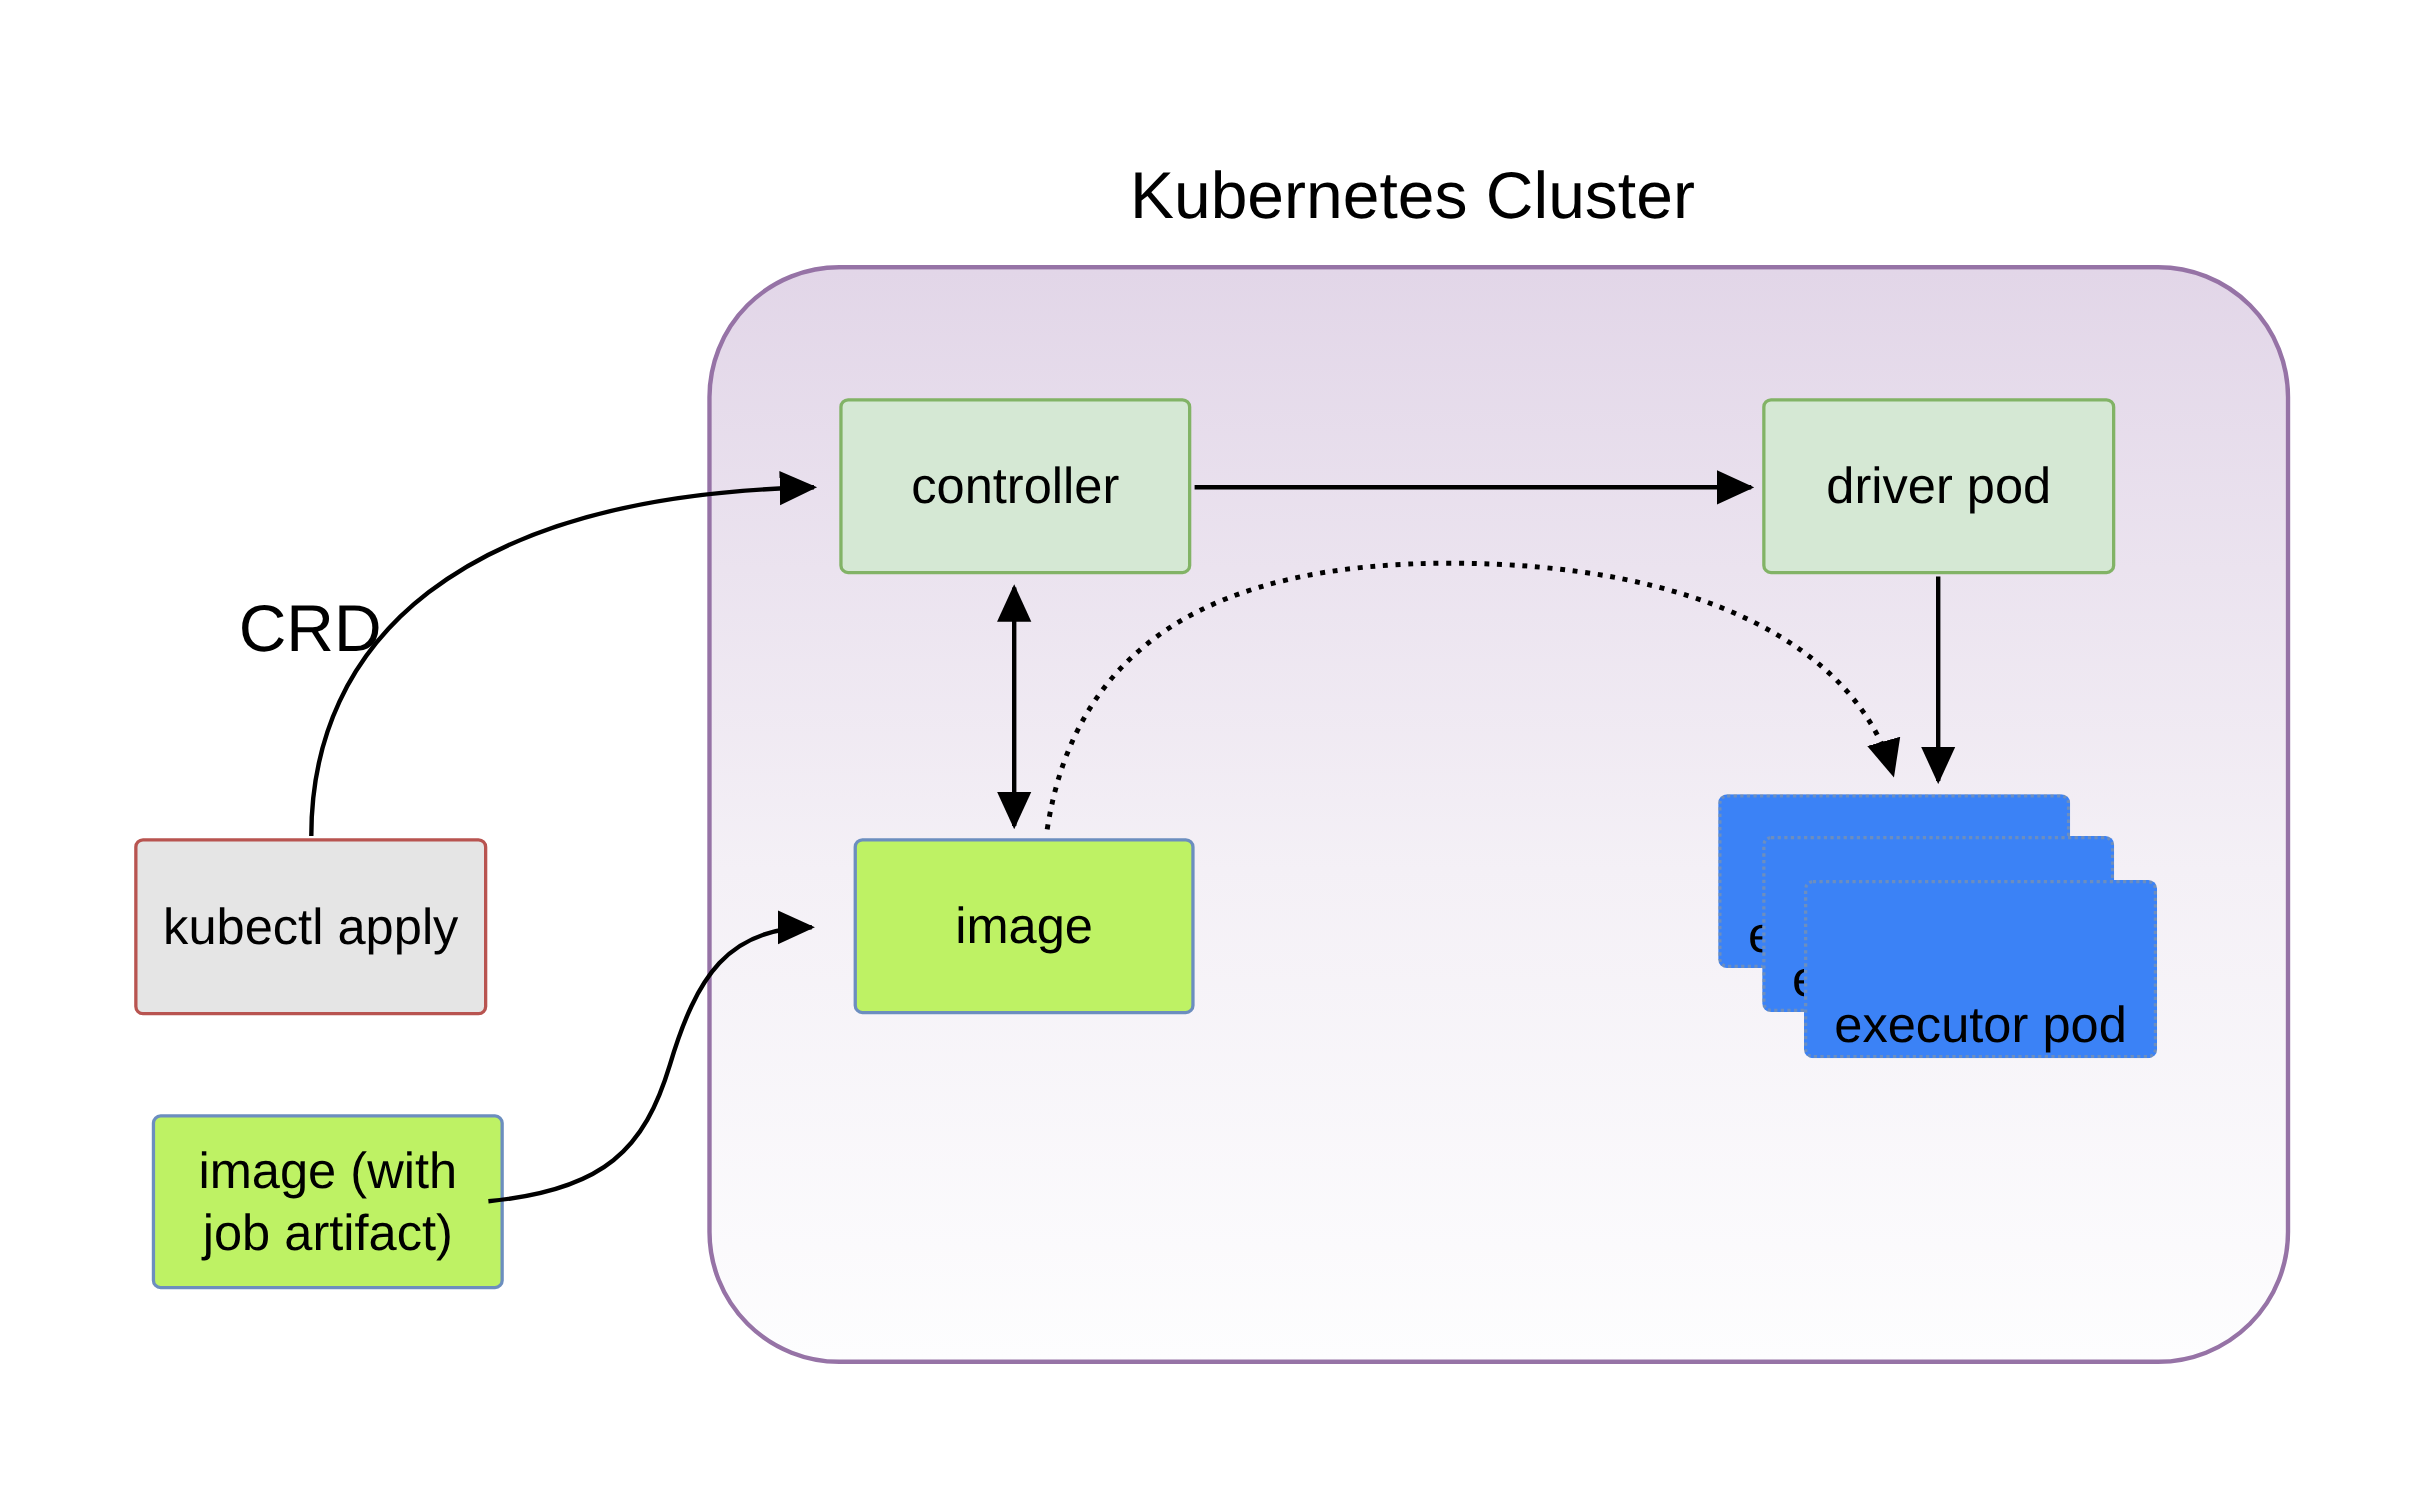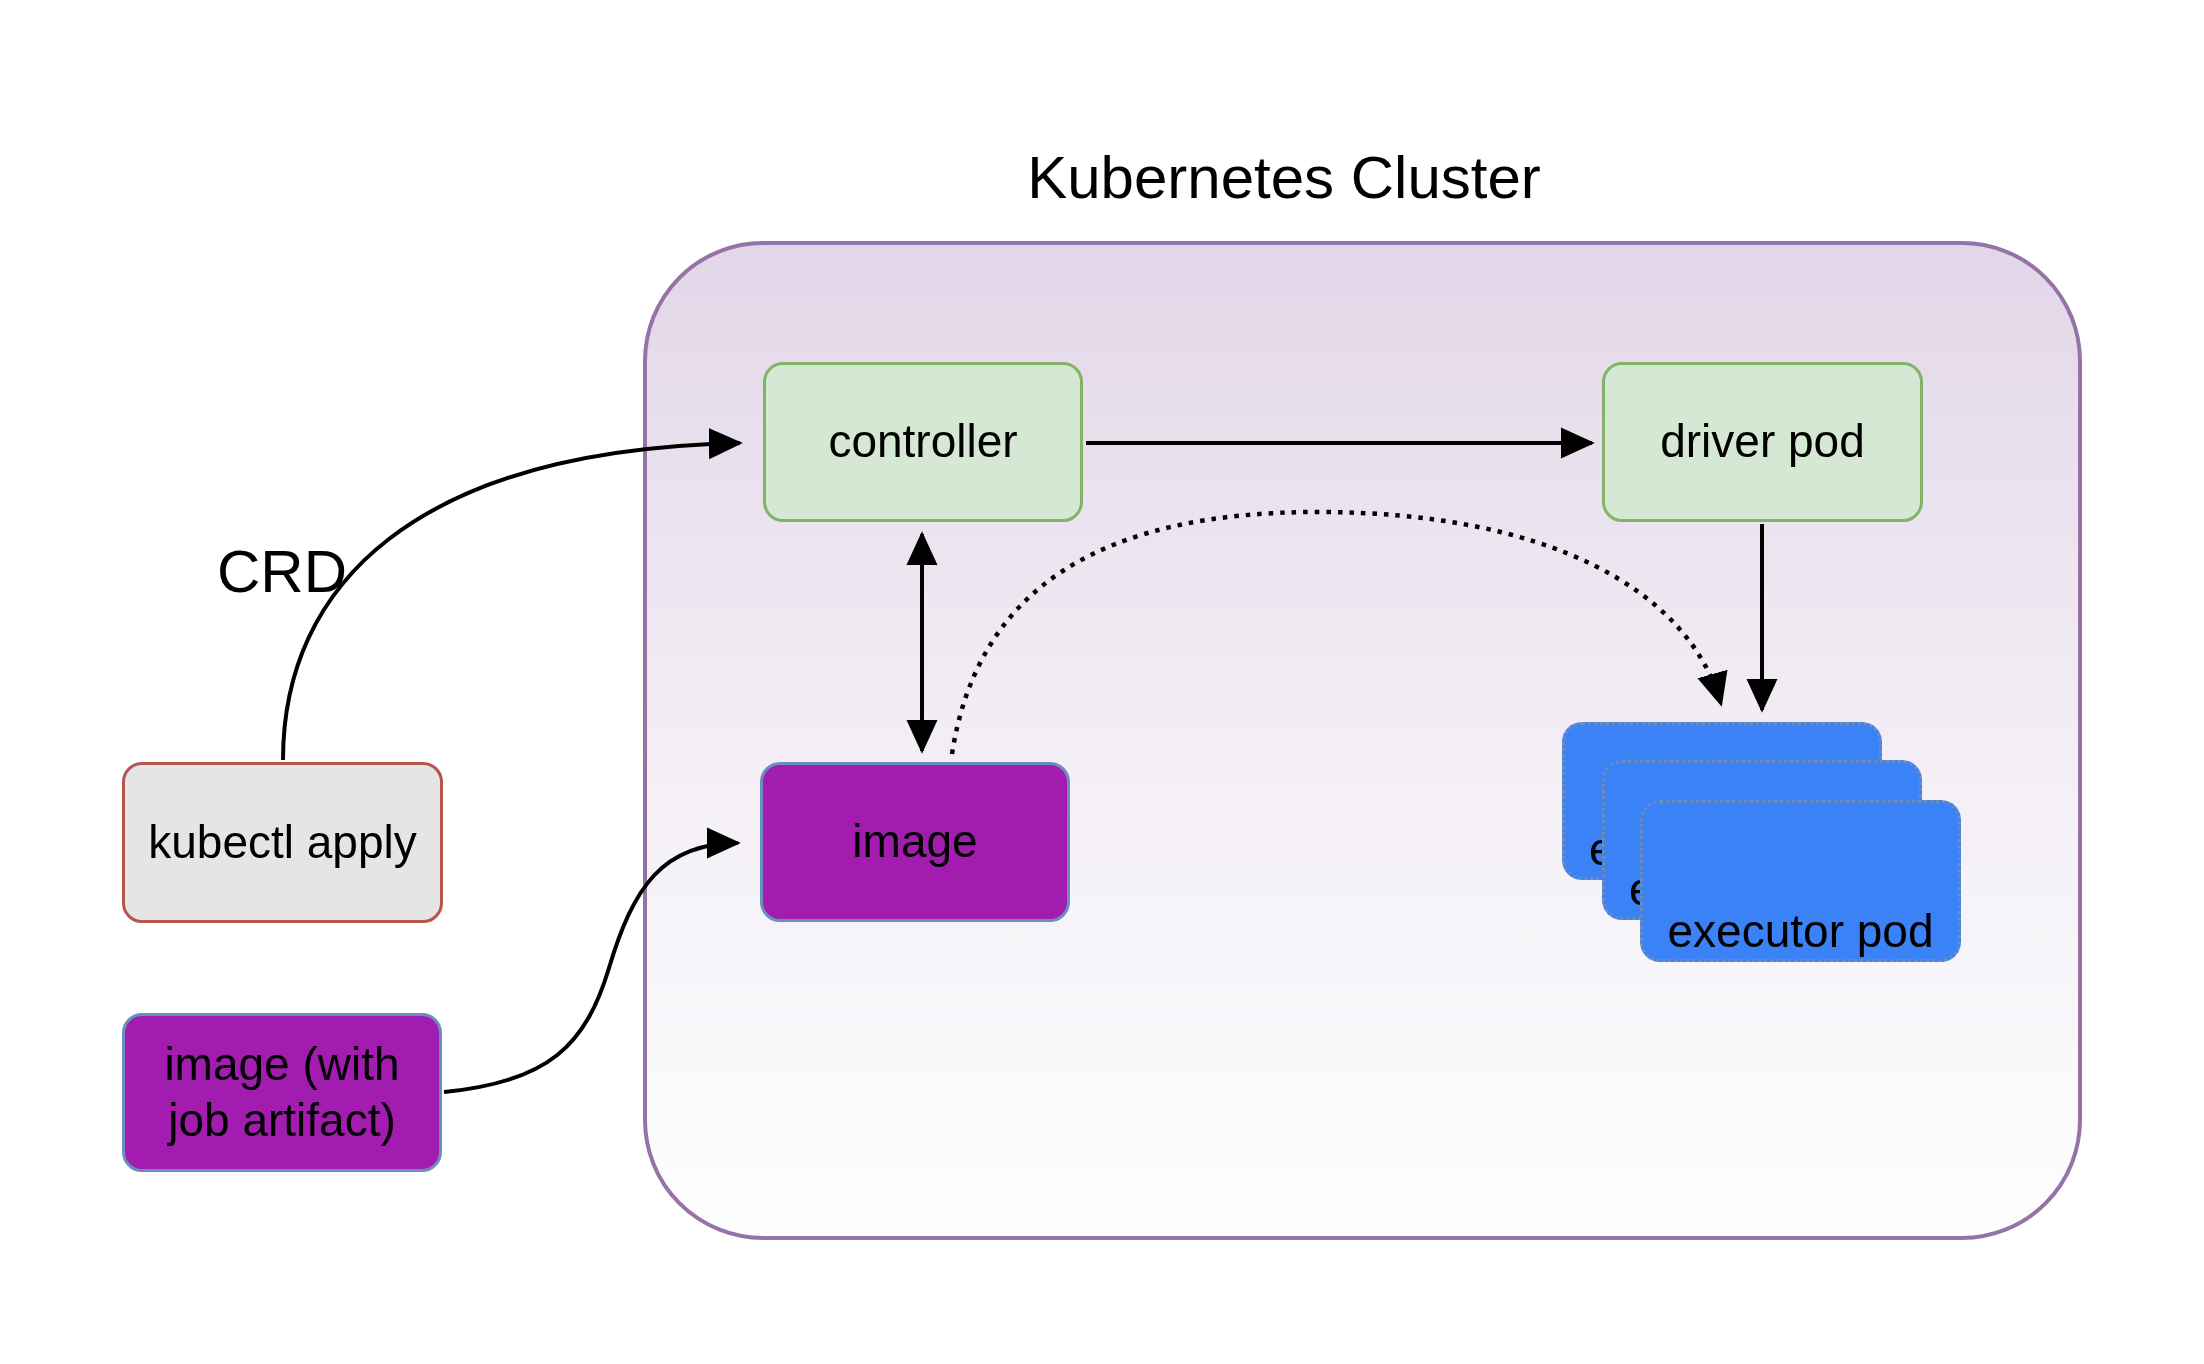--- a/index.html
+++ b/index.html
@@ -14,40 +14,40 @@
   .lbl{
     position:absolute;
     transform:translate(-50%,-50%);
     font-size:60px;
     white-space:nowrap;
     line-height:1.2;
   }
   .node{
     position:absolute;
     box-sizing:border-box;
-    border-radius:20px;
+    border-radius:8px;
     display:flex;
     align-items:center;
     justify-content:center;
     text-align:center;
     font-size:46px;
     line-height:1.2;
     z-index:2;
   }
   .cluster{
     position:absolute;
     left:643px;top:241px;width:1439px;height:999px;
     box-sizing:border-box;
     border:4px solid #9673a6;
     border-radius:120px;
     background:linear-gradient(180deg,#e2d6e8 0%,#f4f0f6 55%,#fdfdfe 100%);
     z-index:1;
   }
   .green{background:#d5e8d4;border:3px solid #82b366;}
-  .blue{background:#a21caf;border:3px solid #6c8ebf;}
+  .blue{background:#bef264;border:3px solid #6c8ebf;margin-left:16px;}
   .red{background:#e5e5e5;border:3px solid #b85450;}
   .exec{background:#3b82f6;border:3px dotted #6c8ebf;align-items:flex-end;}
   #edges{
     position:absolute;left:0;top:0;width:2204px;height:1364px;
     z-index:3;pointer-events:none;
   }
   
   #n-kubectl      {left:122px; top:762px;  width:321px; height:161px;}
   #n-imgart       {left:122px; top:1013px; width:320px; height:159px; padding:0 36px;}
   #n-controller   {left:763px; top:362px;  width:320px; height:160px;}

